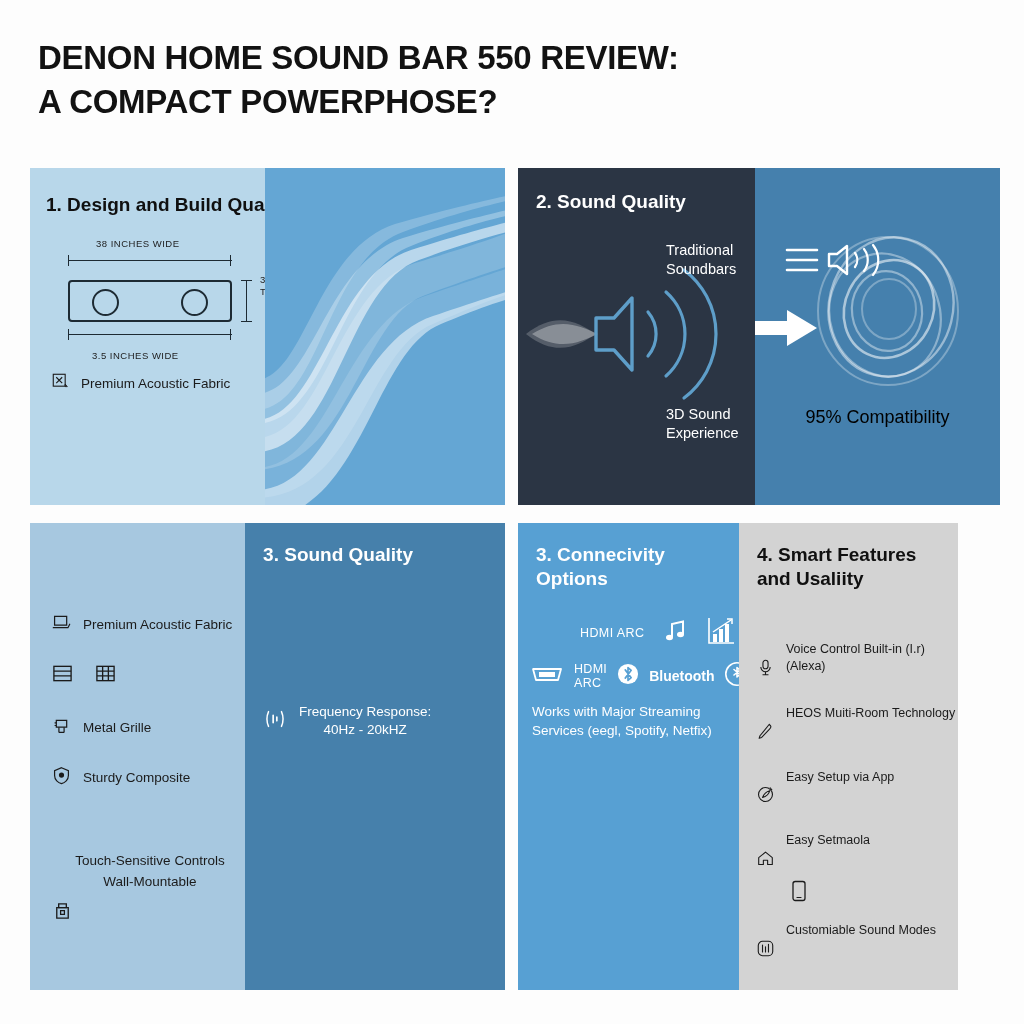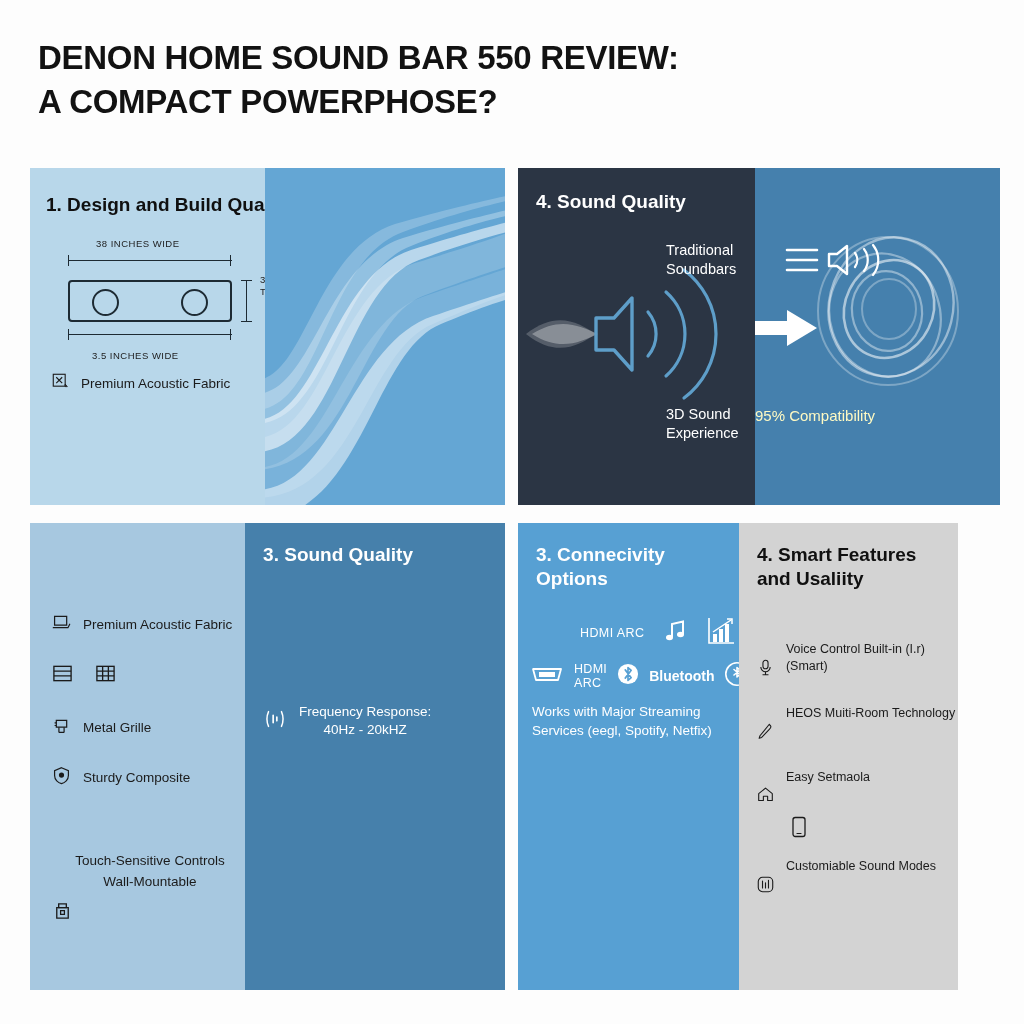--- a/index.html
+++ b/index.html
@@ -123,21 +123,21 @@
 
   .spk-grp { position: absolute; left: 8px; top: 88px; width: 220px; height: 160px; }
 
   .arrow-white {
     position: absolute; left: -18px; top: 140px;
     width: 82px; height: 40px; z-index: 6;
   }
 
   #p2-compat {
     position: absolute; left: 0; right: 0; top: 239px;
-    color: #fef9c3; font-size: 15px;
+    text-align: center; color: #000000; font-size: 18px;
   }
   .ring-grp { position: absolute; left: 48px; top: 55px; width: 170px; height: 175px; }
   .bars-spk { position: absolute; left: 30px; top: 75px; width: 110px; height: 34px; }
 
   
   #panel3 .c-left  { width: 235px; background: #a7c8e0; }
   #panel3 .c-right { width: 284px; background: #4680ab; }
   #p3-title { left: 18px; top: 20px; font-size: 19px; color: #ffffff; }
 
   .p3-list { position: absolute; left: 22px; top: 90px; width: 215px; }
@@ -248,21 +248,21 @@
         <path d="M-10 252 C 55 252, 66 108, 146 82 C 196 66, 228 58, 250 52 L250 62 C 226 68, 198 76, 154 92 C 80 118, 72 284, -10 284 Z" fill="#ffffff" opacity="0.55"></path>
         <path d="M-10 322 C 70 322, 84 176, 168 148 C 212 133, 234 126, 250 121 L250 129 C 232 134, 212 141, 176 156 C 106 184, 98 352, -10 352 Z" fill="#ffffff" opacity="0.5"></path>
         <path d="M-10 226 C 48 226, 58 96, 138 70 C 190 54, 226 46, 250 40 L250 46 C 224 52, 192 60, 146 78 C 72 106, 64 256, -10 256 Z" fill="#ffffff" opacity="0.3"></path>
         <path d="M-10 212 C 40 212, 50 82, 130 56 C 186 40, 222 32, 250 26 L250 31 C 220 38, 188 46, 138 64 C 60 92, 56 242, -10 242 Z" fill="#ffffff" opacity="0.22"></path>
       </svg>
     </div>
   </section>
 
   <section class="panel" id="panel2">
     <div class="col c-left">
-      <div class="p-title" id="p2-title">4. Sound Quality</div>
+      <div class="p-title" id="p2-title">2. Sound Quality</div>
 
       <svg class="spk-grp" viewBox="0 0 220 160">
         <path d="M0 78 C 30 54, 52 66, 70 78 C 52 90, 30 102, 0 78 Z" fill="#ffffff" opacity="0.2"></path>
         <path d="M6 78 C 34 60, 54 70, 72 78 C 54 86, 34 96, 6 78 Z" fill="#ffffff" opacity="0.3"></path>
         <path d="M70 62 L88 62 L106 42 L106 114 L88 94 L70 94 Z" fill="none" stroke="#5e9ec9" stroke-width="3.4" stroke-linejoin="round"></path>
         <path d="M122 56 A 34 34 0 0 1 122 100" fill="none" stroke="#5e9ec9" stroke-width="3.2" stroke-linecap="round"></path>
         <path d="M140 36 A 56 56 0 0 1 140 120" fill="none" stroke="#5e9ec9" stroke-width="3.2" stroke-linecap="round"></path>
         <path d="M158 14 A 80 80 0 0 1 158 142" fill="none" stroke="#5e9ec9" stroke-width="3.2" stroke-linecap="round"></path>
       </svg>
 
@@ -438,32 +438,42 @@
 
         <div class="p4-item">
           <span class="ico">
             <svg width="17" height="17" viewBox="0 0 20 20">
                 <rect x="7" y="1.5" width="6" height="10" rx="3" fill="none" stroke="#1b1b1b" stroke-width="1.3"></rect>
                 <path d="M4.5 9.5 A 5.5 5.5 0 0 0 15.5 9.5" fill="none" stroke="#1b1b1b" stroke-width="1.3"></path>
                 <path d="M10 15 V18.5 M6.5 18.5 H13.5" stroke="#1b1b1b" stroke-width="1.3"></path>
               </svg>
           </span>
           <span>Voice Control Built-in (I.r)
-(Smart)</span>
+(Alexa)</span>
         </div>
 
         <div class="p4-item">
           <span class="ico">
             <svg width="17" height="17" viewBox="0 0 20 20">
                 <path d="M14.5 1.5 C17 4, 17 5, 14.5 7.5 L5.5 17 L2.5 18 L3.5 15 Z" fill="none" stroke="#1b1b1b" stroke-width="1.3" stroke-linejoin="round"></path>
               </svg>
           </span>
           <span>HEOS Muiti-Room Technology</span>
         </div>
 
+        <div class="p4-item">
+          <span class="ico">
+            <svg width="17" height="17" viewBox="0 0 20 20">
+                <circle cx="10" cy="10" r="8.2" fill="none" stroke="#1b1b1b" stroke-width="1.3"></circle>
+                <path d="M6.5 13.5 C8 9.5, 11 6.5, 15 5.5 C14 9.5, 11 12.5, 6.5 13.5 Z" fill="none" stroke="#1b1b1b" stroke-width="1.3" stroke-linejoin="round"></path>
+                <path d="M15.5 2 L17.5 4.5" stroke="#1b1b1b" stroke-width="1.2" stroke-linecap="round"></path>
+              </svg>
+          </span>
+          <span>Easy Setup via App</span>
+        </div>
 
         <div class="p4-item">
           <span class="ico">
             <svg width="17" height="17" viewBox="0 0 20 20">
                 <path d="M2 9 L10 2.5 L18 9 V17 H12.5 V12 H7.5 V17 H2 Z" fill="none" stroke="#1b1b1b" stroke-width="1.3" stroke-linejoin="round"></path>
               </svg>
           </span>
           <span>Easy Setmaola</span>
         </div>
         <span class="ico sub-ico">

